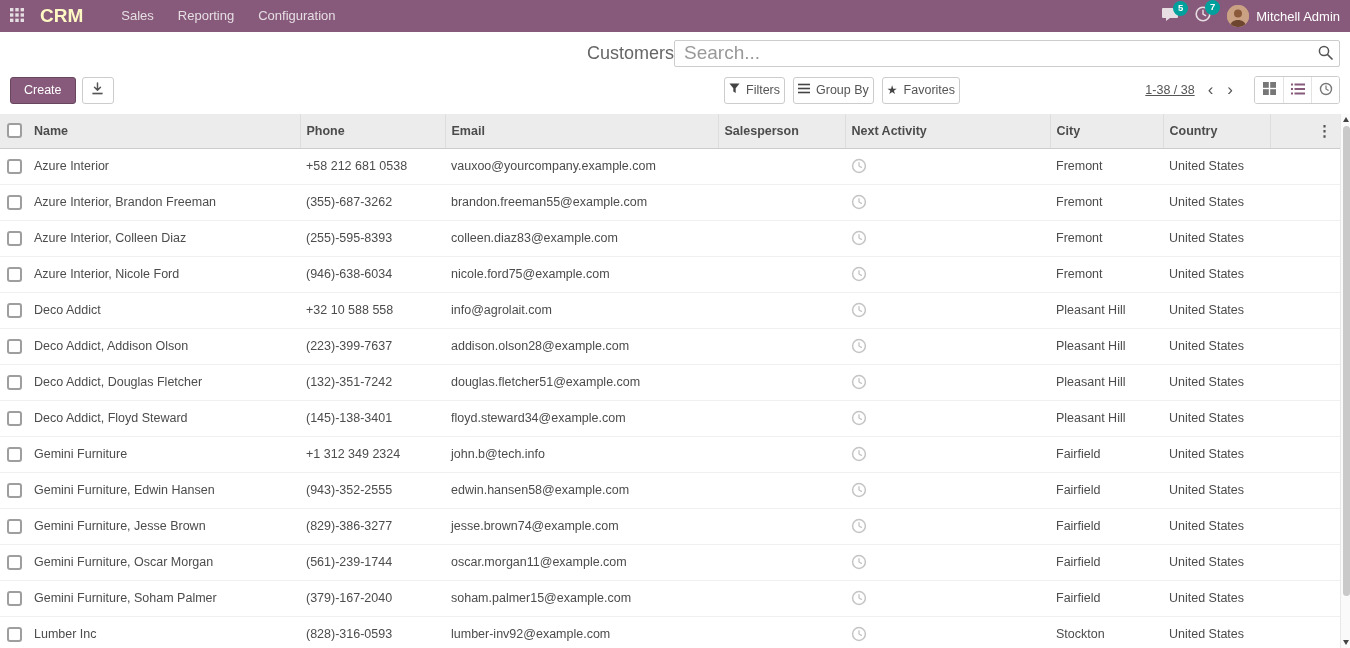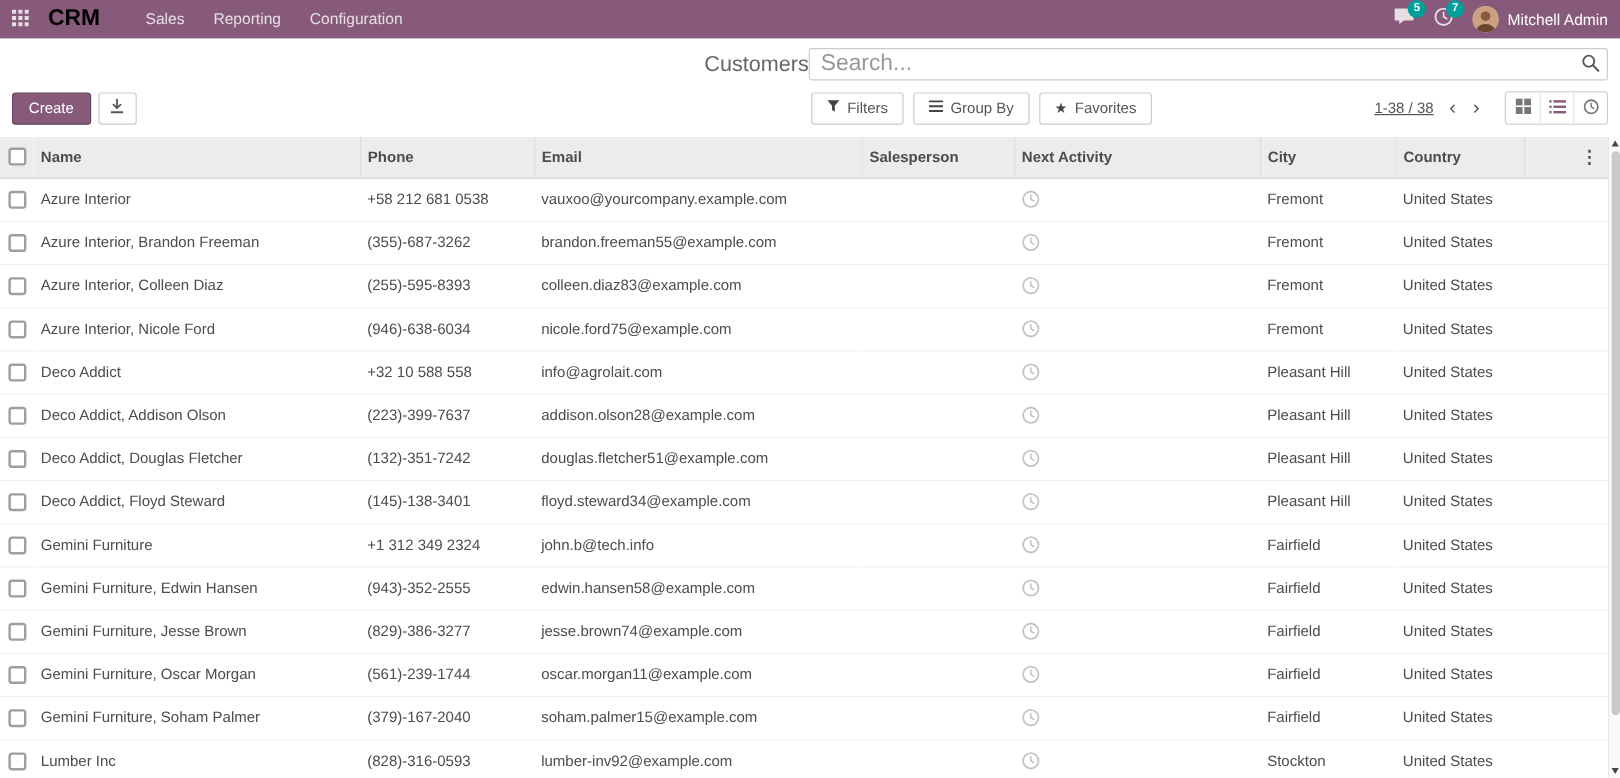--- a/index.html
+++ b/index.html
@@ -4,21 +4,21 @@
 <style>
   * { margin:0; padding:0; box-sizing:border-box; }
   html,body { width:1350px; height:648px; overflow:hidden; background:#fff;
               font-family:"Liberation Sans", sans-serif; position:relative; }
 
   
   .navbar { height:32px; background:#875A7B; display:flex; align-items:center;
             color:#fff; padding:0 10px 0 0; }
   .apps-btn { width:34px; height:32px; background:transparent; border:none; cursor:pointer;
               display:flex; align-items:center; justify-content:center; }
-  .brand { font-size:19px; font-weight:bold; color:#000000; margin:0 26px 0 6px; cursor:pointer; }
+  .brand { font-size:19px; font-weight:bold; color:#fef9c3; margin:0 26px 0 6px; cursor:pointer; }
   .nav-menu { display:flex; height:32px; }
   .nav-menu .menu-item { color:#e6dee3; font-size:13px; line-height:32px; padding:0 12px;
                          cursor:pointer; white-space:nowrap; }
   .systray { margin-left:auto; display:flex; align-items:center; gap:16px; }
   .systray-icon { position:relative; cursor:pointer; display:flex; align-items:center; }
   .badge { position:absolute; top:-6px; right:-9px; background:#00A09D; color:#fff;
            font-size:9.5px; line-height:14px; min-width:15px; height:15px; text-align:center;
            border-radius:8px; padding:0 3px; font-weight:bold; }
   .user-menu { display:flex; align-items:center; gap:7px; cursor:pointer; }
   .avatar { width:22px; height:22px; border-radius:50%; background:#c9a287; overflow:hidden;
@@ -29,27 +29,27 @@
   .cp-top { height:42px; display:flex; align-items:center; justify-content:flex-end;
             padding:0 10px; }
   .page-title { font-size:18px; font-weight:400; color:#666; }
   .search-box { position:relative; width:666px; }
   .search-box input { width:100%; height:27px; border:1px solid #ccc; border-radius:2px;
                       padding:0 28px 0 9px; font-size:19px; color:#555; outline:none;
                       font-family:"Liberation Sans", sans-serif; }
   .search-box input::placeholder { color:#999; }
   .search-icon { position:absolute; right:7px; top:5px; cursor:pointer; }
 
-  .cp-bottom { height:40px; display:flex; align-items:center; padding:0 10px 8px 10px; }
+  .cp-bottom { height:40px; display:flex; align-items:center; padding:0 10px 8px 10px;gap:48px; }
   .cp-left { display:flex; gap:6px; flex:0 0 666px; }
   .btn { height:27px; border-radius:3px; font-size:12.5px; cursor:pointer;
          font-family:"Liberation Sans", sans-serif; display:inline-flex;
          align-items:center; gap:6px; }
   .btn-primary { background:#875A7B; border:1px solid #68465d; color:#fff; padding:0 13px; }
-  .btn-plain   { background:#fff; border:1px solid #ccc; color:#555; padding:0 12px; }
+  .btn-plain   { background:#fff; border:1px solid #ccc; color:#555; padding:0 4px; }
   .btn-iconic  { background:#fff; border:1px solid #ccc; width:32px; justify-content:center; }
   .cp-right { flex:1; display:flex; align-items:center; }
   .filter-group { display:flex; gap:8px; }
   .pager { margin-left:auto; display:flex; align-items:center; font-size:12.5px; color:#555; }
   .pager-text { margin-right:6px;text-decoration:underline; }
   .pager-btn { background:none; border:none; font-size:17px; color:#555; cursor:pointer;
                padding:0 7px; line-height:20px; }
   .view-switcher { display:flex; margin-left:14px; border:1px solid #ccc; border-radius:3px;
                    overflow:hidden; }
   .vs-btn { width:28px; height:26px; background:#fff; border:none; cursor:pointer;

